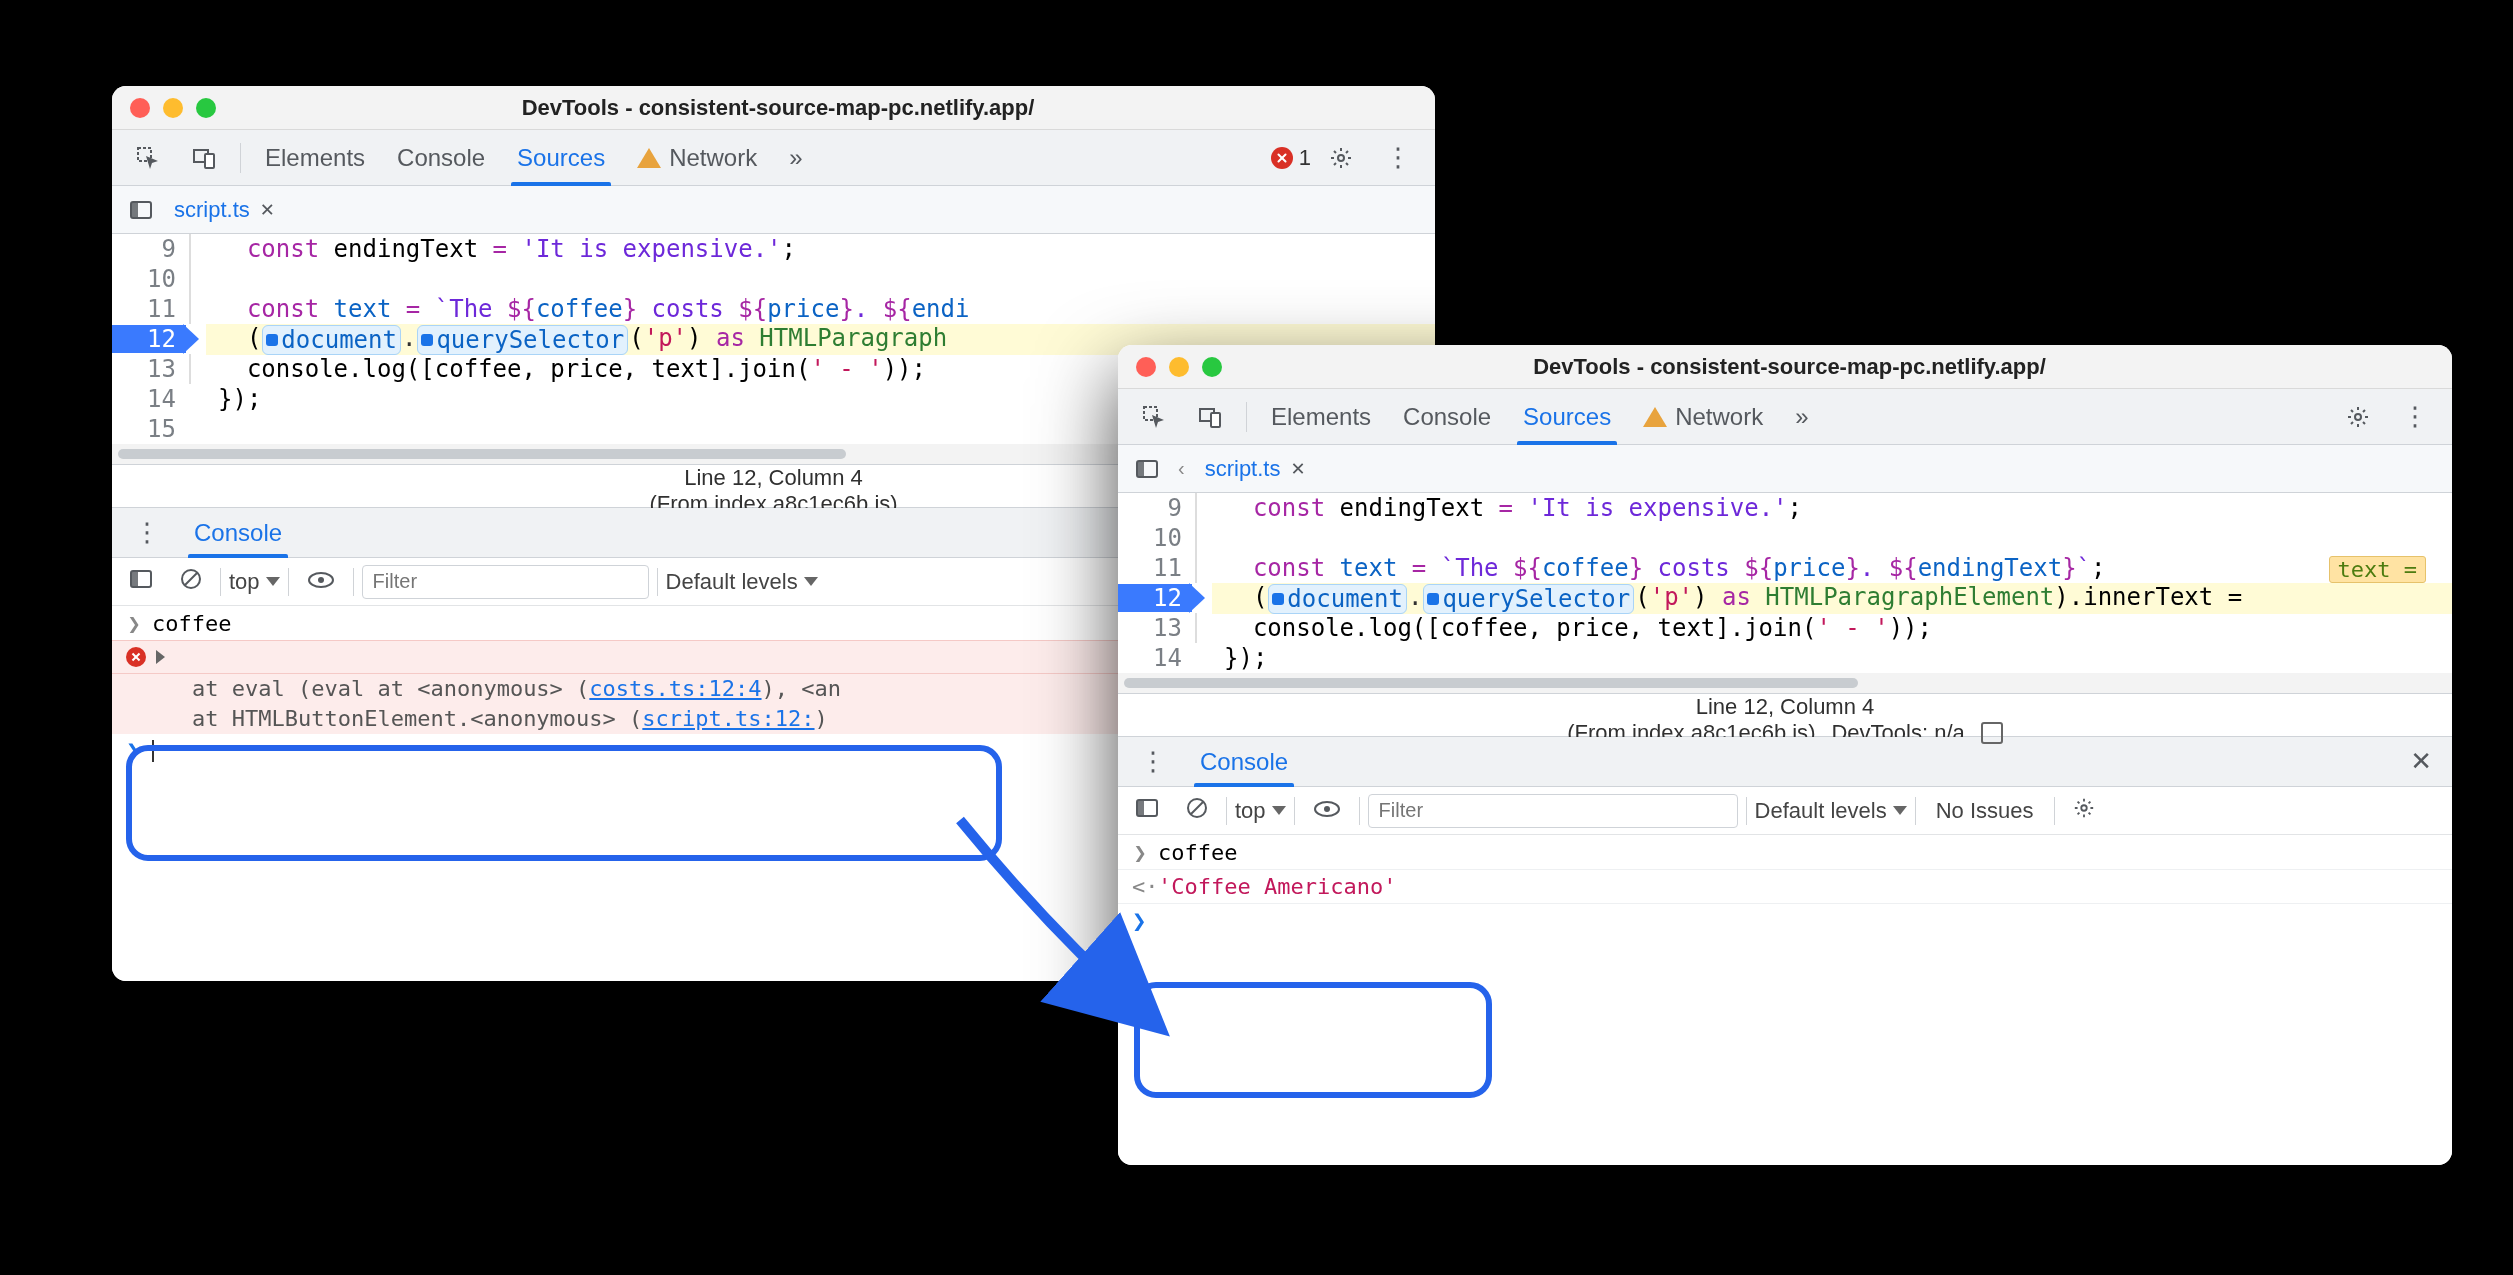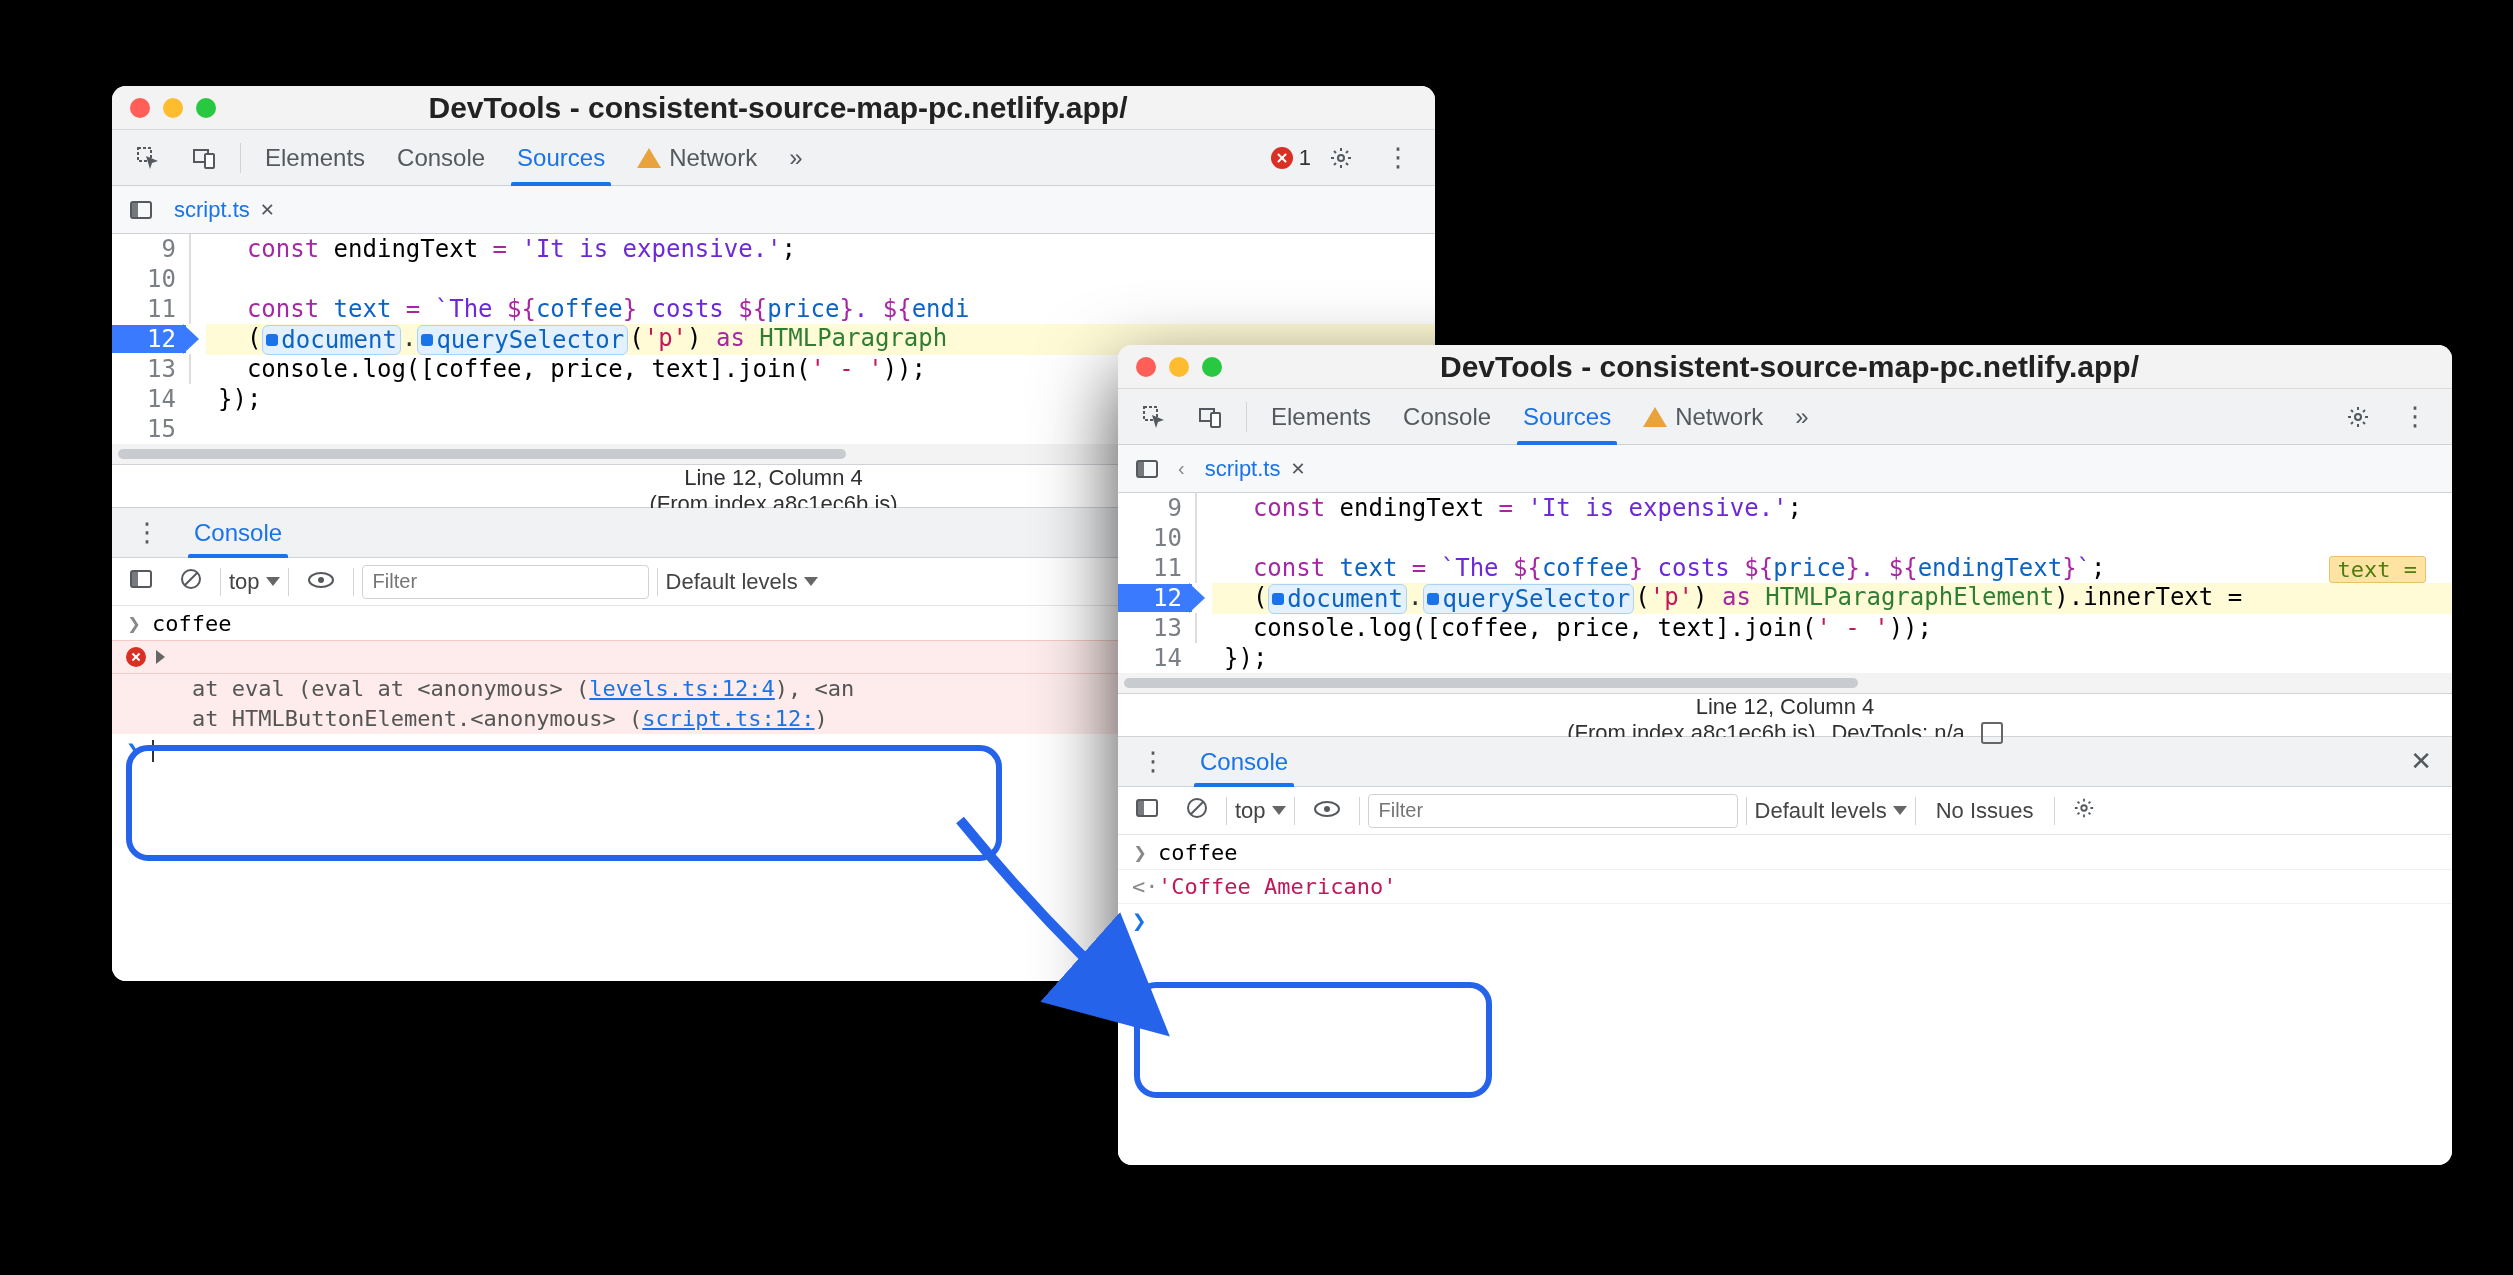--- a/index.html
+++ b/index.html
@@ -32,21 +32,21 @@
     border-bottom: 1px solid #d9d9d9;
     position: relative;
   }
   .traffic-lights { display: flex; gap: 13px; padding-left: 18px; }
   .tl { width: 20px; height: 20px; border-radius: 50%; }
   .tl.red { background:#ff5f57; }
   .tl.yellow { background:#febc2e; }
   .tl.green { background:#28c840; }
   .title {
     position: absolute; left: 9px; right: 0; text-align: center;
-    font-size: 30px; font-weight: 600; color: #222;
+    font-size: 22px; font-weight: 600; color: #222;
     pointer-events: none;
   }
 
   
   .toolbar {
     height: 56px;
     display: flex;
     align-items: center;
     background: #f0f2f4;
     border-bottom: 1px solid #cfd3d8;
@@ -346,21 +346,21 @@
   <div class="drawerbody">
     <div class="cl-row">
       <span class="chev">❯</span>
       <span>coffee</span>
     </div>
     <div class="cl-row err">
       <span class="err-ic"></span>
       <span class="tri"></span>
     </div>
     <div class="cl-trace">
-      <span>at eval (eval at &lt;anonymous&gt; (</span><a>levels.ts:12:4</a><span>), &lt;an</span><br>
+      <span>at eval (eval at &lt;anonymous&gt; (</span><a>costs.ts:12:4</a><span>), &lt;an</span><br>
       <span>at HTMLButtonElement.&lt;anonymous&gt; (</span><a>script.ts:12:</a><span>)</span>
     </div>
     <div class="cl-row">
       <span class="prompt">❯</span>
       <span style="border-left:2px solid #333;height:22px;"></span>
     </div>
   </div>
 </div>
 
 <div class="window win-right">

